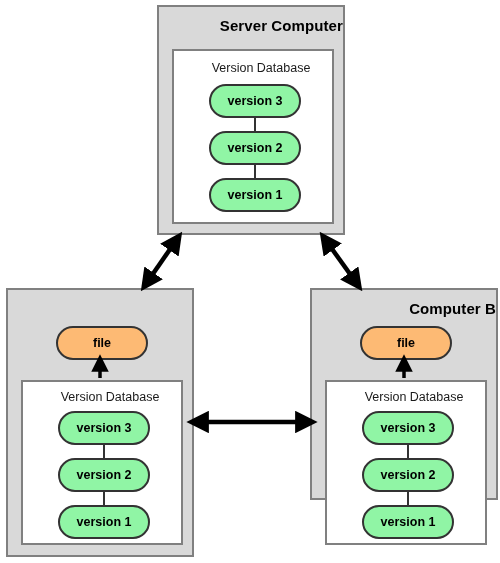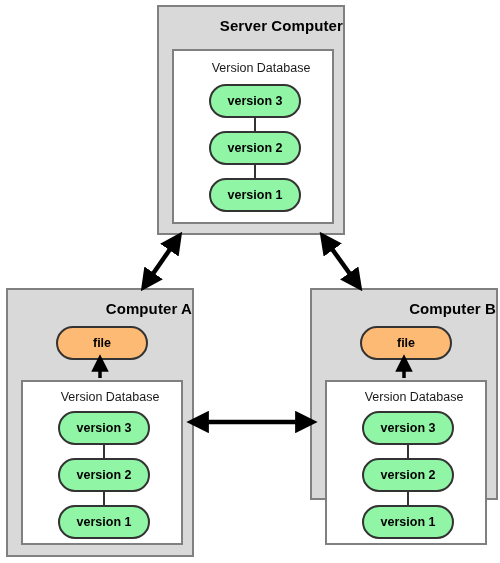--- a/index.html
+++ b/index.html
@@ -112,21 +112,20 @@
       <div class="pill version" style="left:35px; top:33px; width:92px; height:34px;">version 3</div>
 
       <div class="pill version" style="left:35px; top:80px; width:92px; height:34px;">version 2</div>
 
       <div class="pill version" style="left:35px; top:127px; width:92px; height:34px;">version 1</div>
     </div>
   </div>
 
   <div class="machine" id="computer-a-box" style="left:6px; top:288px; width:188px; height:269px;">
 
-    <div class="machine-title" style="top:10px;">Computer A</div>
 
     <div class="pill file" style="left:48px; top:36px; width:92px; height:34px;">file</div>
 
     <div class="vdb" id="computer-a-vdb" style="left:13px; top:90px; width:162px; height:165px;">
 
       <div class="vdb-title" style="top:8px;">Version Database</div>
 
       <div class="connector" style="left:80px; top:46px; height:78px;"></div>
 
       <div class="pill version" style="left:35px; top:29px; width:92px; height:34px;">version 3</div>

